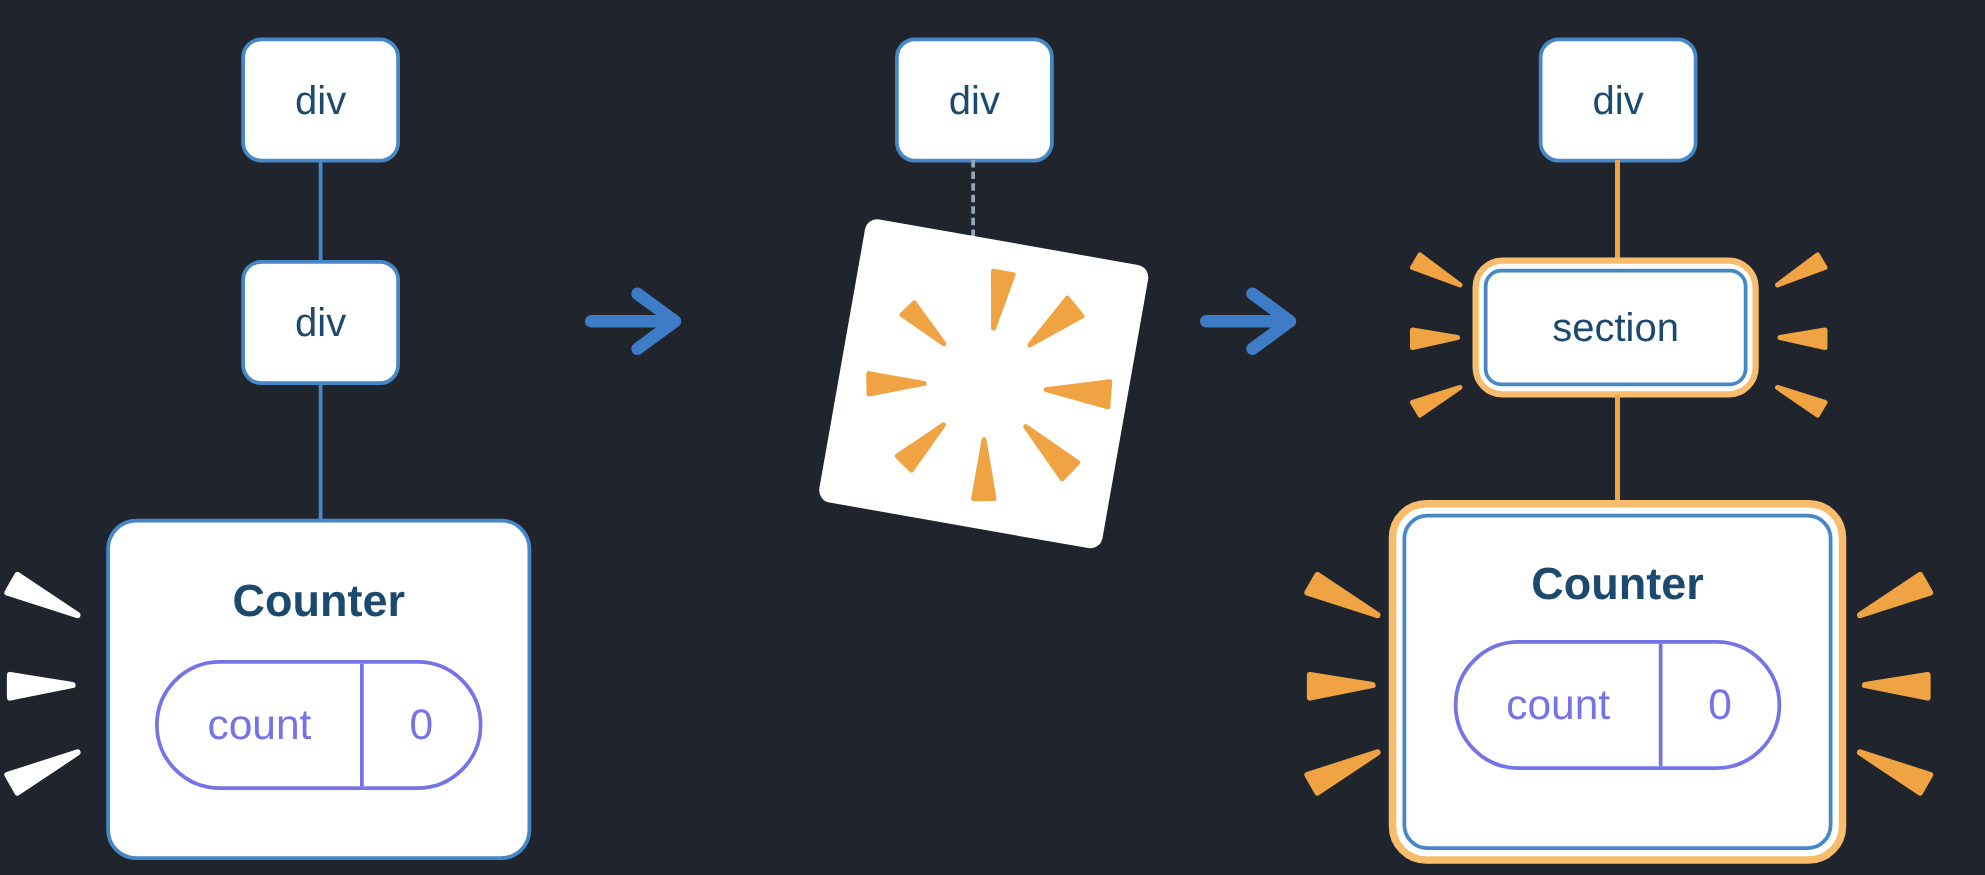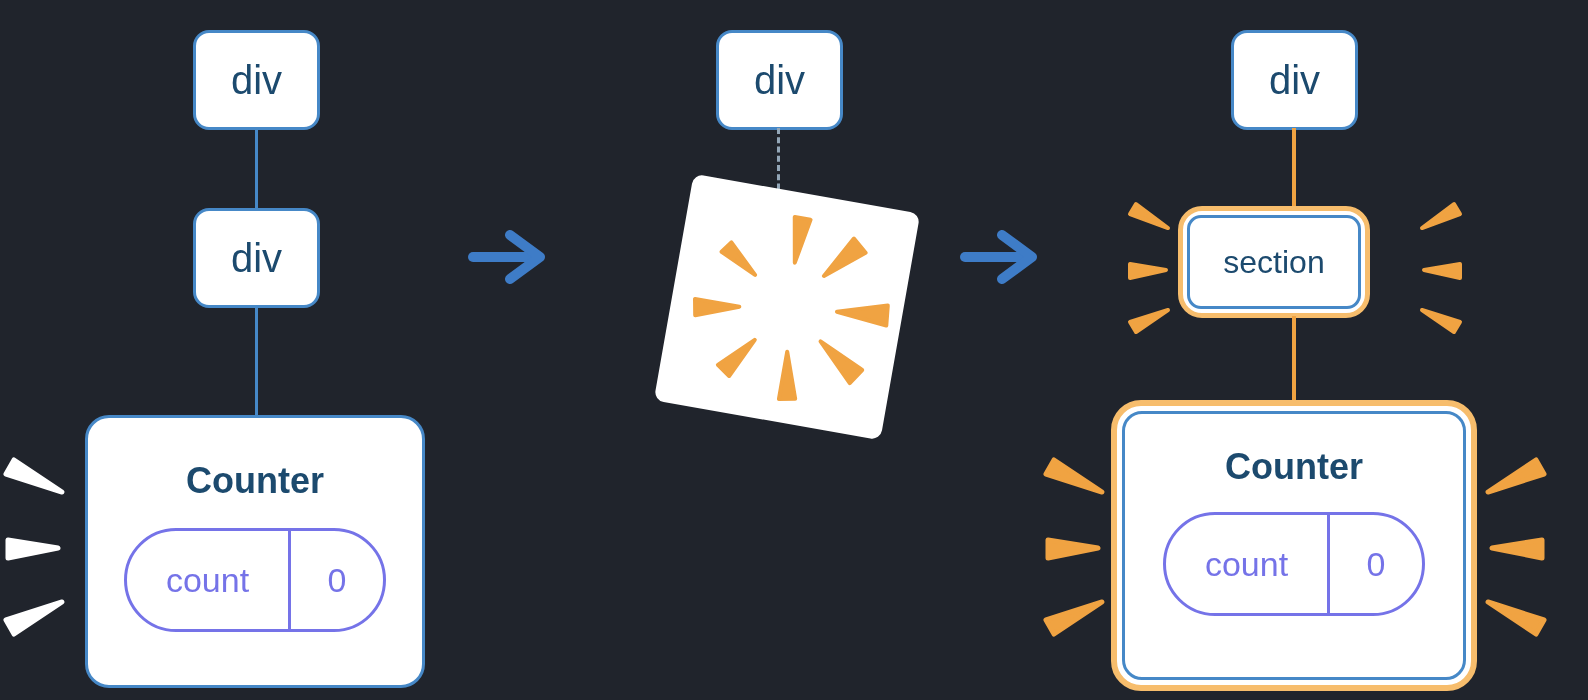--- a/index.html
+++ b/index.html
@@ -13,21 +13,21 @@
     font-family: "Liberation Sans", sans-serif;
   }
   .node {
     position: absolute;
     background: #ffffff;
     border: 3px solid #4688c7;
     border-radius: 16px;
     display: flex;
     align-items: center;
     justify-content: center;
-    font-size: 40px;
+    font-size: 32px;
     font-weight: 500;
     color: #1c4a6e;
   }
   .edge-v {
     position: absolute;
     width: 3px;
     background: #4688c7;
   }
   .edge-v.orange { width: 4px; background: #f0a342; }
   .edge-v.dashed {
@@ -194,21 +194,21 @@
     </g>
   </svg>
   <svg class="abs" style="left:1416px; top:198px;" width="50" height="140" viewBox="0 0 50 140">
     <g fill="#f0a342" stroke="#f0a342" stroke-width="4" stroke-linejoin="round">
       <polygon points="6,30 38,6 44,16"></polygon>
       <polygon points="8,72 44,66 44,80"></polygon>
       <polygon points="6,112 38,134 44,124"></polygon>
     </g>
   </svg>
 
-  <div class="ring section-ring" style="left:1178px; top:206px; width:192px; height:112px;">
+  <div class="ring section-ring" style="left:1178px; top:206px; width:229px; height:112px;">
     <div class="ring-inner section-inner">
       <span>section</span>
     </div>
   </div>
 
   <div class="edge-v orange" style="left:1292px; top:316px; height:86px;"></div>
 
   <svg class="abs" style="left:1040px; top:452px;" width="70" height="190" viewBox="0 0 70 190">
     <g fill="#f0a342" stroke="#f0a342" stroke-width="5" stroke-linejoin="round">
       <polygon points="62,40 14,8 6,22"></polygon>

